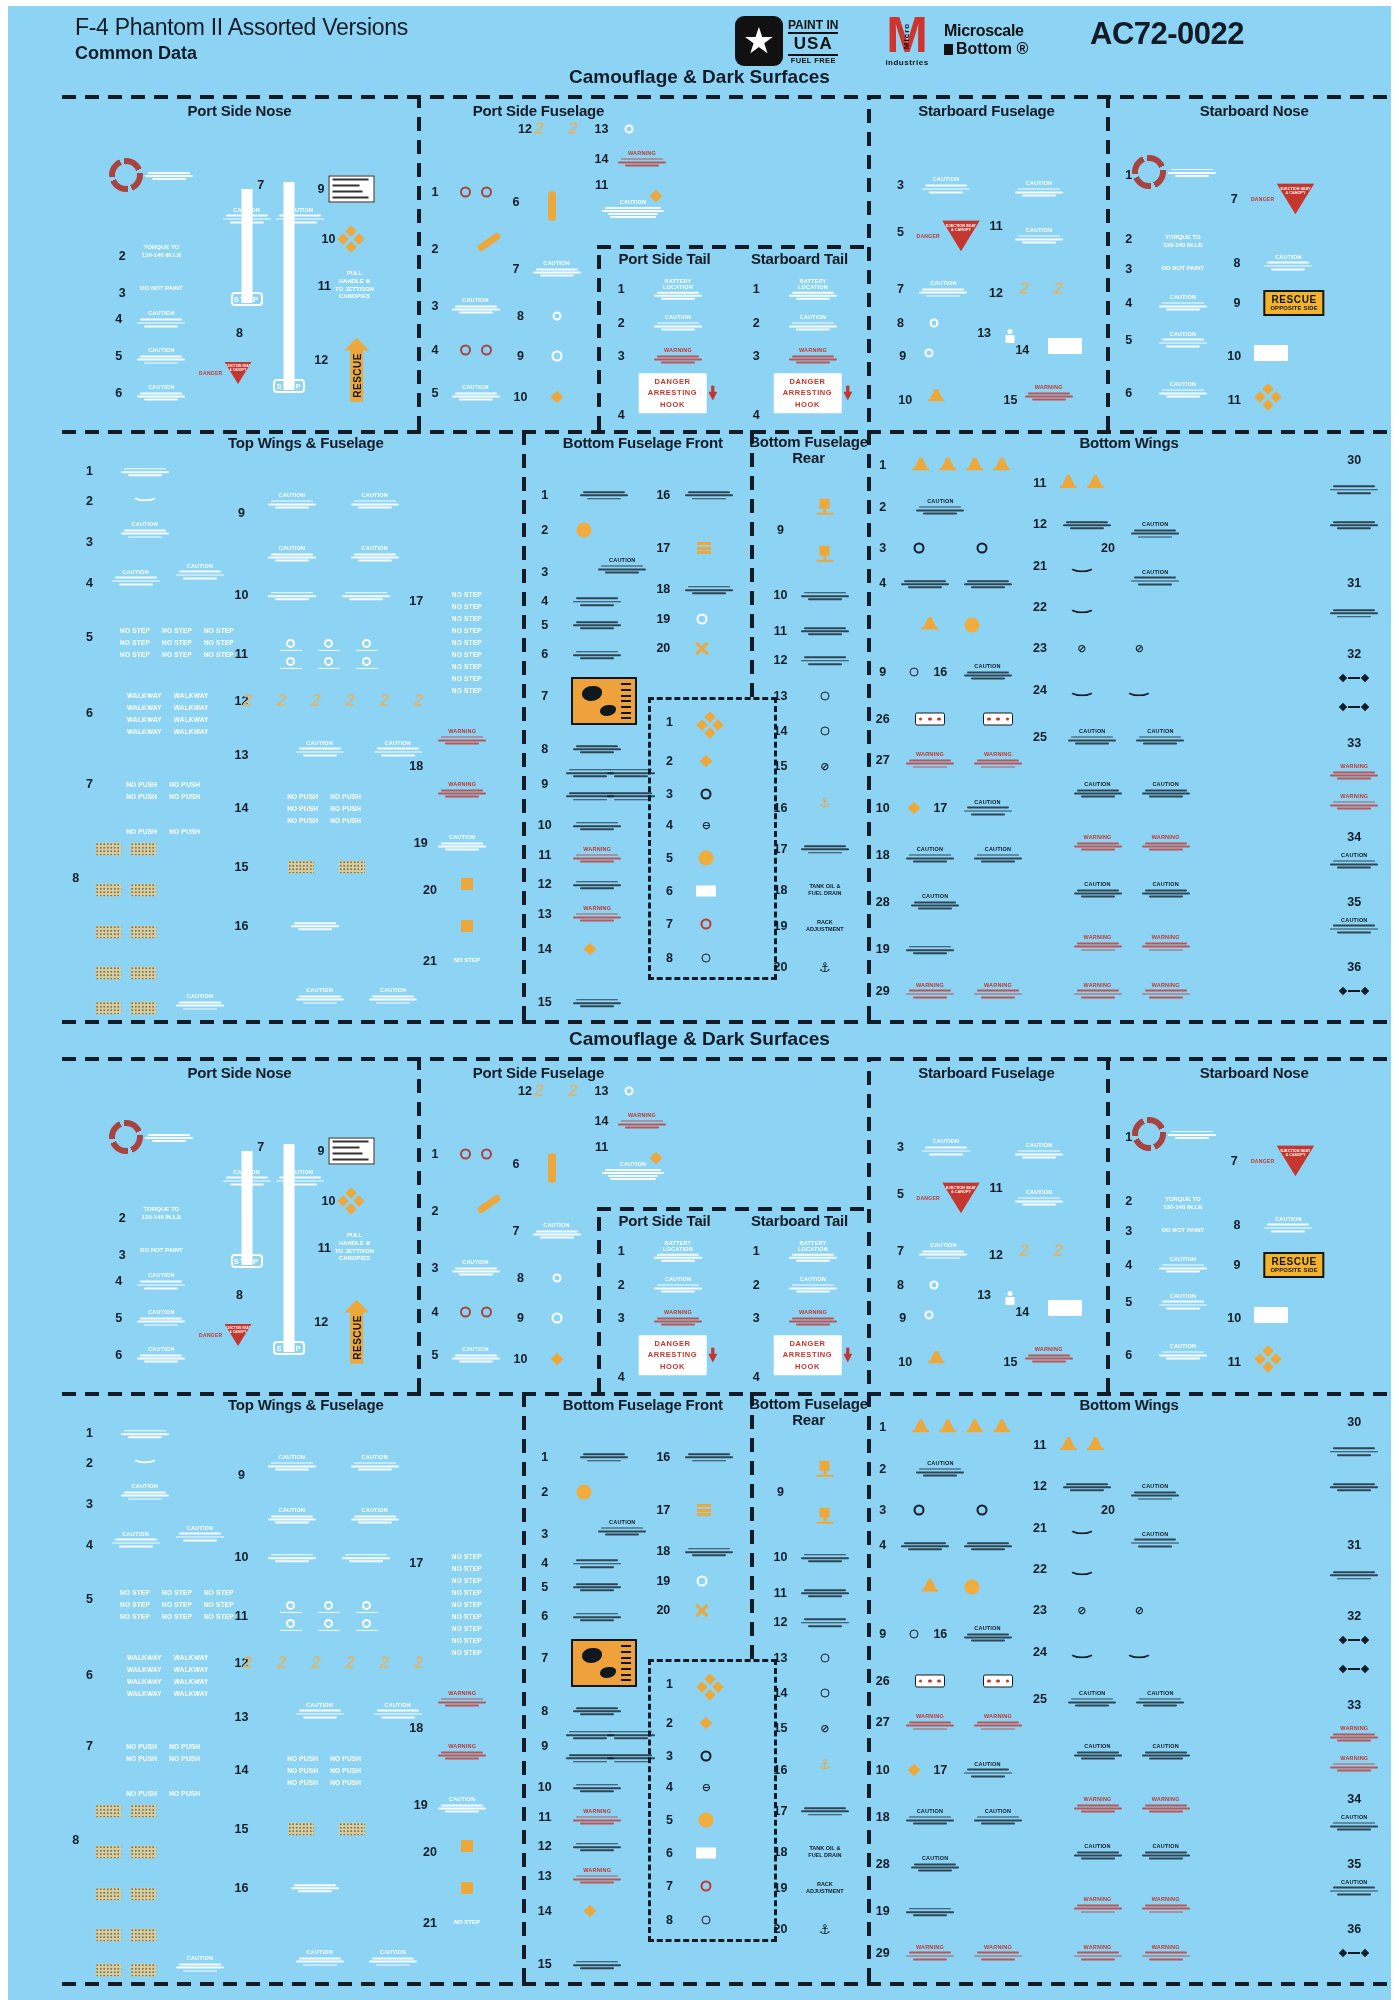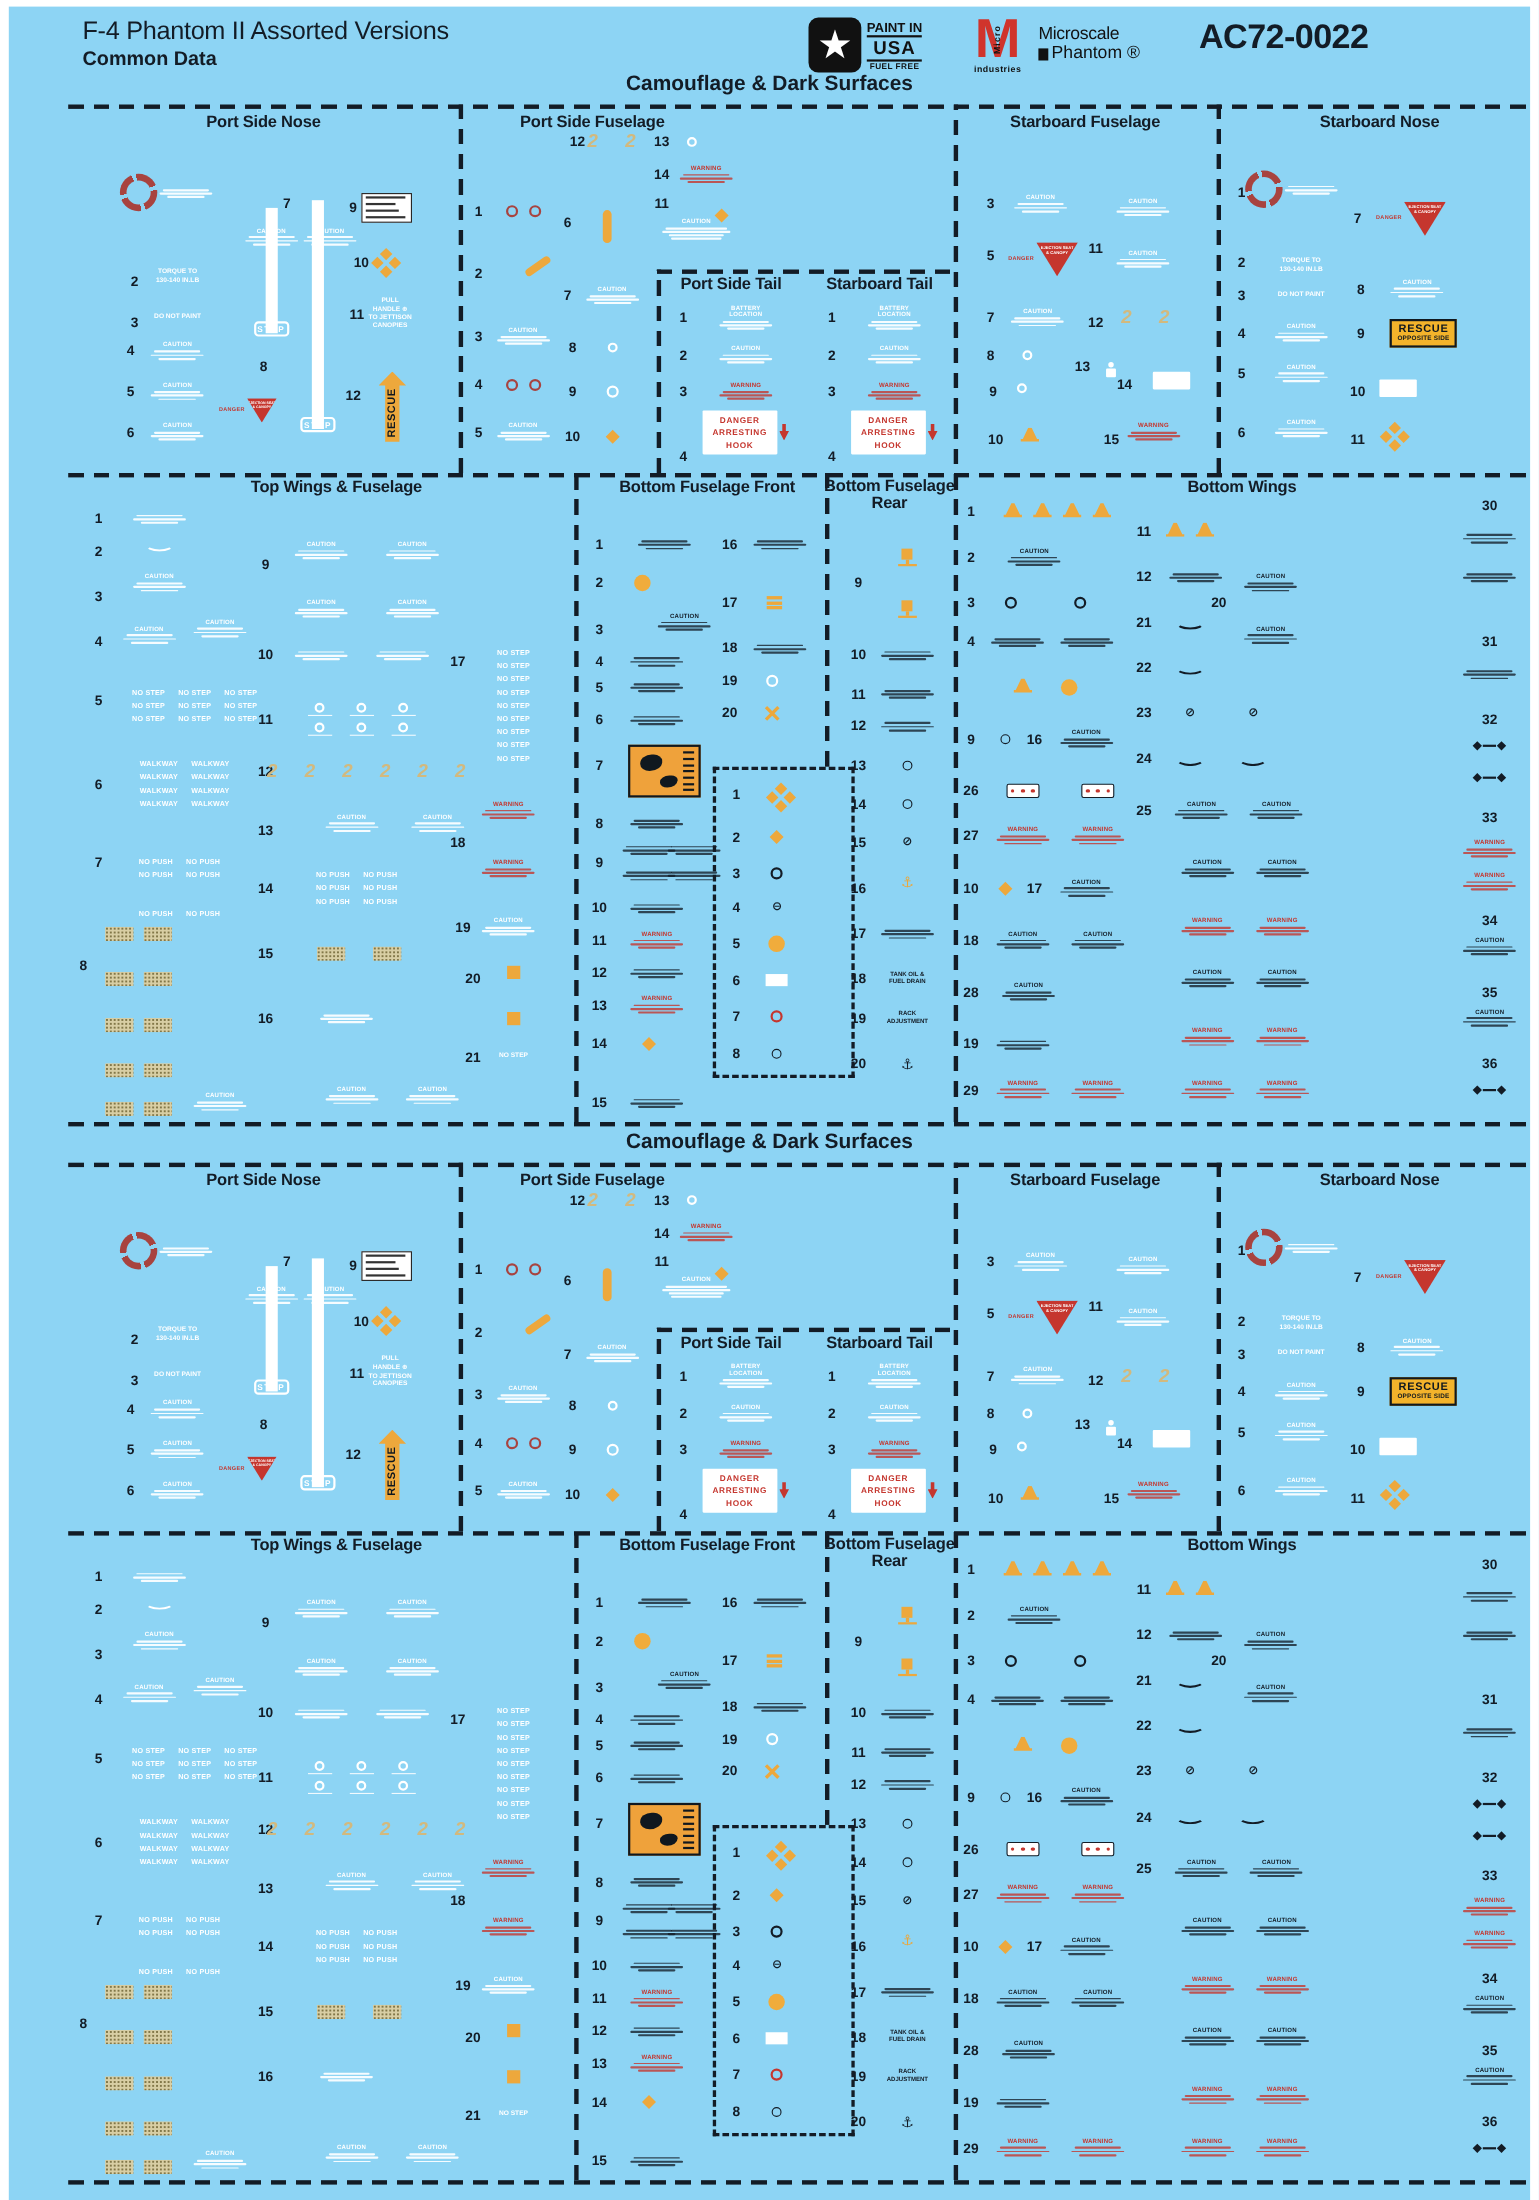--- a/index.html
+++ b/index.html
@@ -17,21 +17,21 @@
   .musa{position:absolute;left:735px;top:16px;display:flex;gap:5px;align-items:center}
   .starbox{width:48px;height:50px;background:#111;border-radius:9px;display:flex;align-items:center;justify-content:center;color:#fff;font-size:36px;line-height:1}
   .musatxt{color:#111;font-weight:bold;text-align:center}
   .musatxt .m1{font-size:12px}
   .musatxt .m2{font-size:17px;border-top:2px solid #111;border-bottom:2px solid #111;padding:0 2px;letter-spacing:1px}
   .musatxt .m3{font-size:7.5px;letter-spacing:.4px}
   .mslogo{position:absolute;left:878px;top:12px;width:58px;text-align:center}
   .mslogo .M{font-size:50px;line-height:.95;font-weight:bold;color:#D0342C;position:relative;display:inline-block}
   .mslogo .micro{position:absolute;left:50%;top:50%;transform:translate(-50%,-50%) rotate(-90deg);font-size:8px;font-weight:bold;color:#111;letter-spacing:1px}
   .mslogo .ind{font-size:8px;font-weight:bold;color:#111;letter-spacing:.5px;margin-top:-2px}
-  .brand{position:absolute;left:944px;top:22px;color:#111;font-weight:normal}
+  .brand{position:absolute;left:944px;top:22px;color:#111;font-weight:bold}
   .brand .b1{font-size:16px;letter-spacing:-.3px}
   .brand .b2{font-size:16px;display:flex;align-items:center;gap:3px}
   .brand .sq{width:9px;height:11px;background:#111;display:inline-block}
   .code{position:absolute;left:1090px;top:16px;font-size:31px;font-weight:bold;color:var(--ink);letter-spacing:-.5px}
   
   .half{position:absolute;left:0;width:1399px;height:962px}
   .ctitle{position:absolute;left:0;right:0;top:6px;text-align:center;font-size:19px;font-weight:bold;color:var(--ink)}
   .content{position:absolute;left:0;top:35px;width:1399px;height:928px}
   .dh{position:absolute;height:4px;background:repeating-linear-gradient(90deg,var(--ink) 0 14px,transparent 14px 23px)}
   .dv{position:absolute;width:4px;background:repeating-linear-gradient(0deg,var(--ink) 0 14px,transparent 14px 23px)}
@@ -146,21 +146,21 @@
   <div class="mslogo">
     <span class="M"><span>M</span>
       <span class="micro">Micro</span>
     </span>
     <div class="ind">industries</div>
   </div>
   <div class="brand">
     <div class="b1">Microscale</div>
     <div class="b2">
         <span class="sq"></span>
-        <span>Phantom ®</span>
+        <span>Bottom ®</span>
       </div>
   </div>
   <div class="code">AC72-0022</div>
 </div>
 
 <div id="halves">
     <div class="half" style="top: 60px;">
       <div class="ctitle">Camouflage &amp; Dark Surfaces</div>
       <div class="content">
         <div class="dh" style="left: 62px; top: 0px; width: 1330px;"></div>

